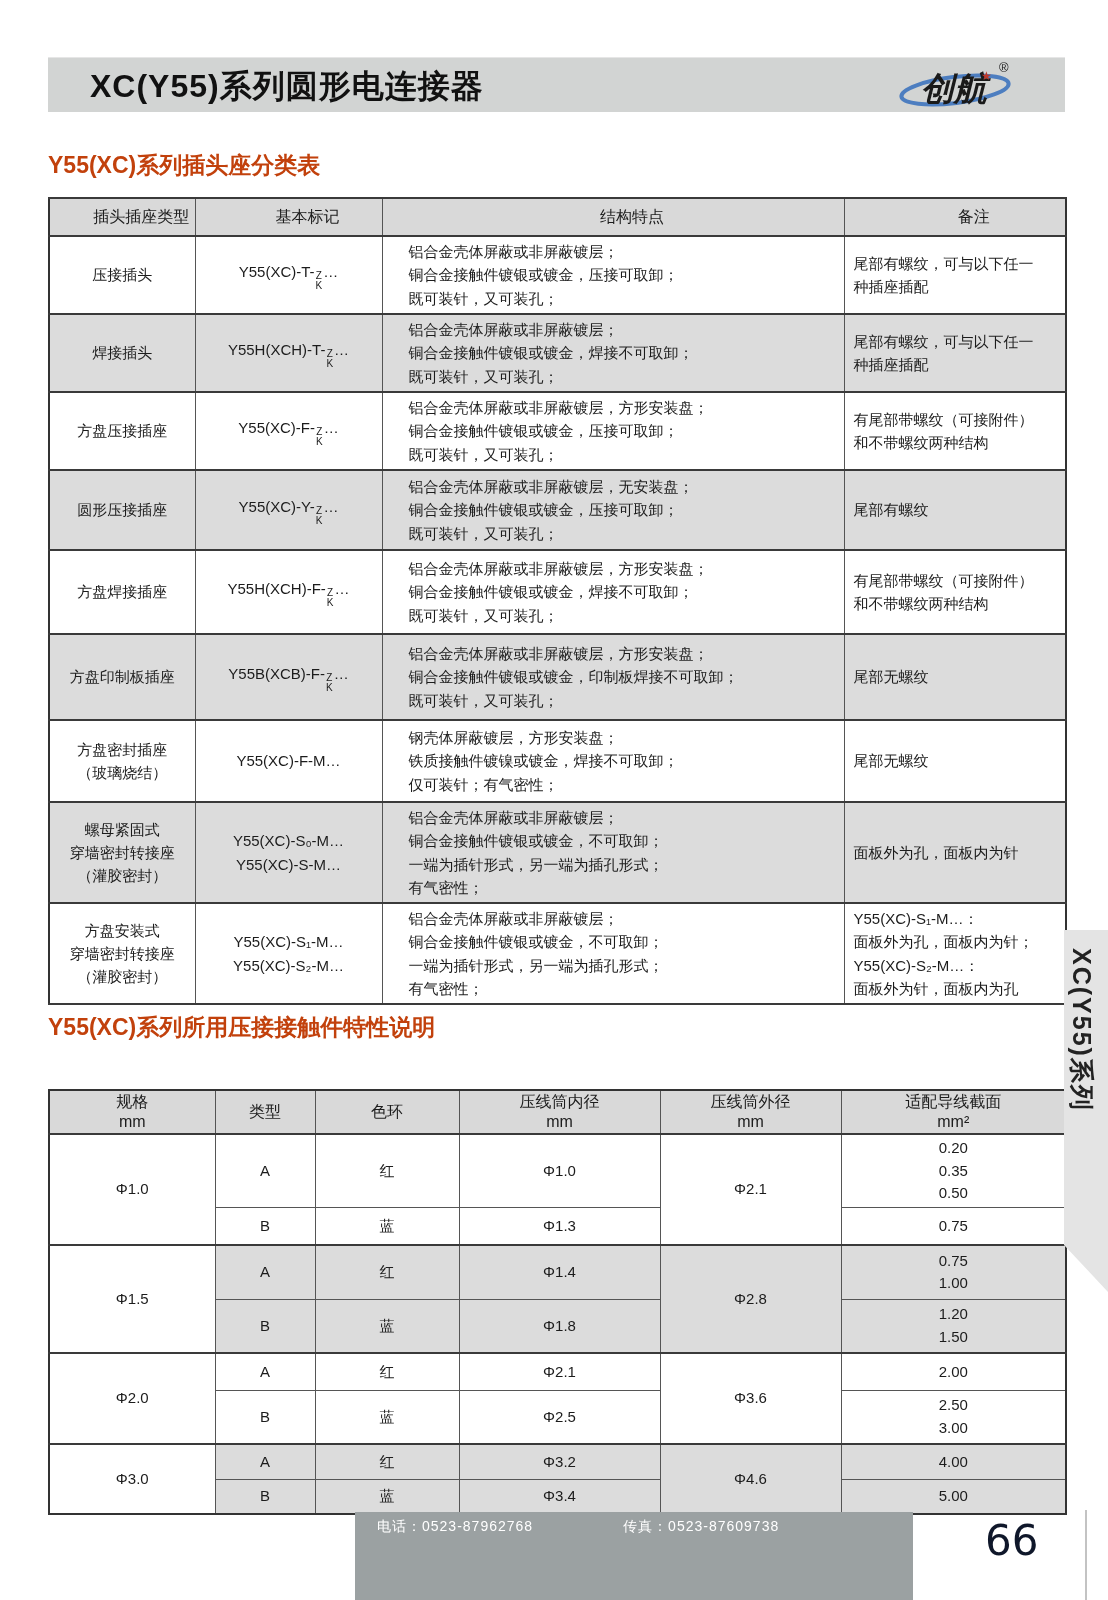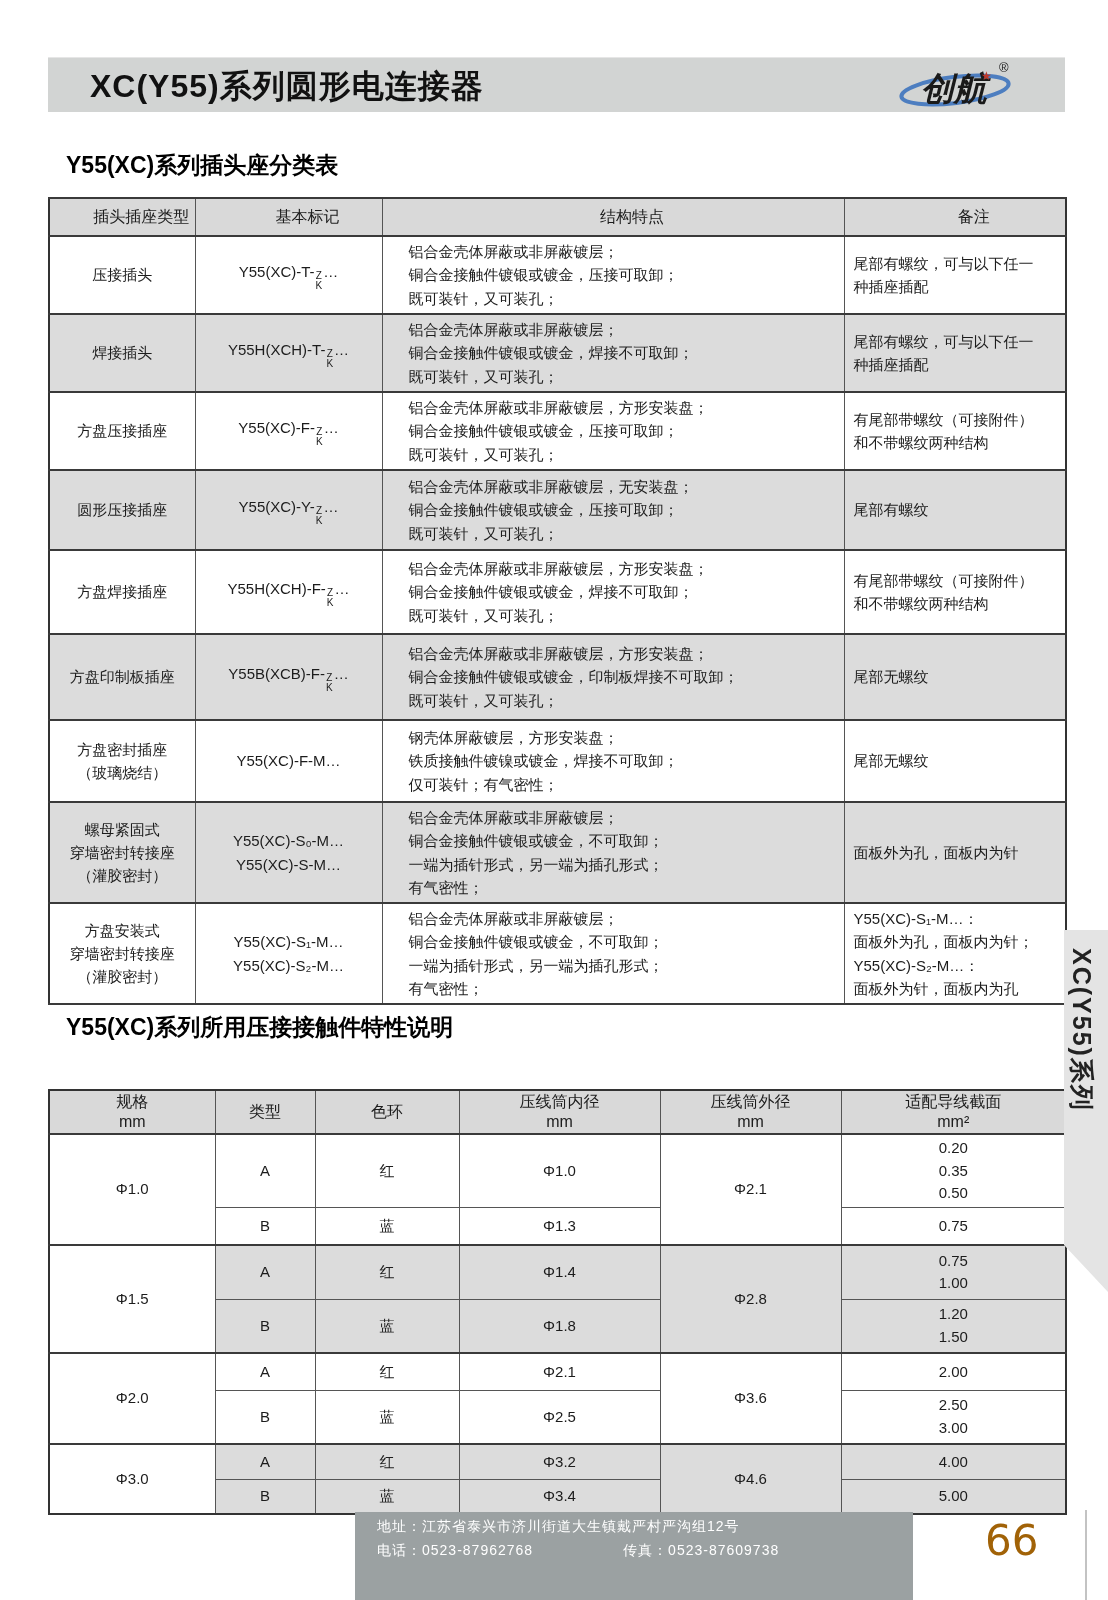--- a/index.html
+++ b/index.html
@@ -8,21 +8,21 @@
   .page { position:relative; width:1108px; height:1600px; background:#ffffff; overflow:hidden; }
 
   
   .band { position:absolute; left:48px; top:57px; width:1017px; height:55px;
           background:#d2d4d3; border-top:1px solid #e6e6e6; }
   .band-title { position:absolute; left:42px; top:0; line-height:56px; font-size:32px;
                 font-weight:bold; letter-spacing:1px; color:#111; }
   .logo { position:absolute; right:48px; top:1px; width:120px; height:54px; }
 
   
-  .sec-title { position:absolute; left:66px; font-size:23px; font-weight:bold; color:#000000; }
+  .sec-title { position:absolute; left:48px; font-size:23px; font-weight:bold; color:#c2410c; }
   .sec1-title { top:150px; }
   .sec2-title { top:1012px; }
 
   
   table { border-collapse:collapse; table-layout:fixed; position:absolute; left:48px;
           width:1017px; background:#fff; }
   td, th { border:1px solid #555; vertical-align:middle; white-space:pre-line;
            font-weight:normal; }
   .t1 { top:197px; }
   .t2 { top:1089px; }
@@ -55,21 +55,21 @@
                    font-weight:bold; color:#222; letter-spacing:2px; }
 
   
   .footer-box { position:absolute; left:355px; top:1512px; width:558px; height:88px;
                 background:#9ba1a2; color:#ffffff; overflow:hidden; }
   .footer-company { text-align:center; font-size:27px; font-weight:bold; letter-spacing:2px;
                     margin-top:9px; }
   .footer-line { font-size:14px; margin:6px 0 0 22px; letter-spacing:1px; }
   .footer-contact { display:flex; }
   .footer-contact .fax { margin-left:90px; }
-  .page-num { position:absolute; left:985px; top:1516px; font-size:42px; color:#a16207;
+  .page-num { position:absolute; left:985px; top:1516px; font-size:42px; color:#0f172a;
               font-family:"DejaVu Sans",sans-serif; }
   .footer-vline { position:absolute; left:1085px; top:1510px; width:2px; height:90px;
                   background:#c3c3c3; }
 </style>
 </head>
 <body>
 
 <div class="page">
 
   <div class="band">
@@ -274,21 +274,20 @@
       <td class="shaded">Φ3.4</td>
       <td class="shaded">5.00</td>
     </tr>
   </tbody>
     </table>
 
   <div class="side-tab"></div>
   <div class="side-tab-text" style="left:1098px; top:948px; position:absolute;">XC(Y55)系列</div>
 
   <div class="footer-box">
-    <div class="footer-line">地址：江苏省泰兴市济川街道大生镇戴严村严沟组12号</div>
     <div class="footer-line footer-contact">
       <span>电话：0523-87962768</span>
       <span class="fax">传真：0523-87609738</span>
     </div>
   </div>
   <div class="page-num">66</div>
   <div class="footer-vline"></div>
 
 </div>
 

